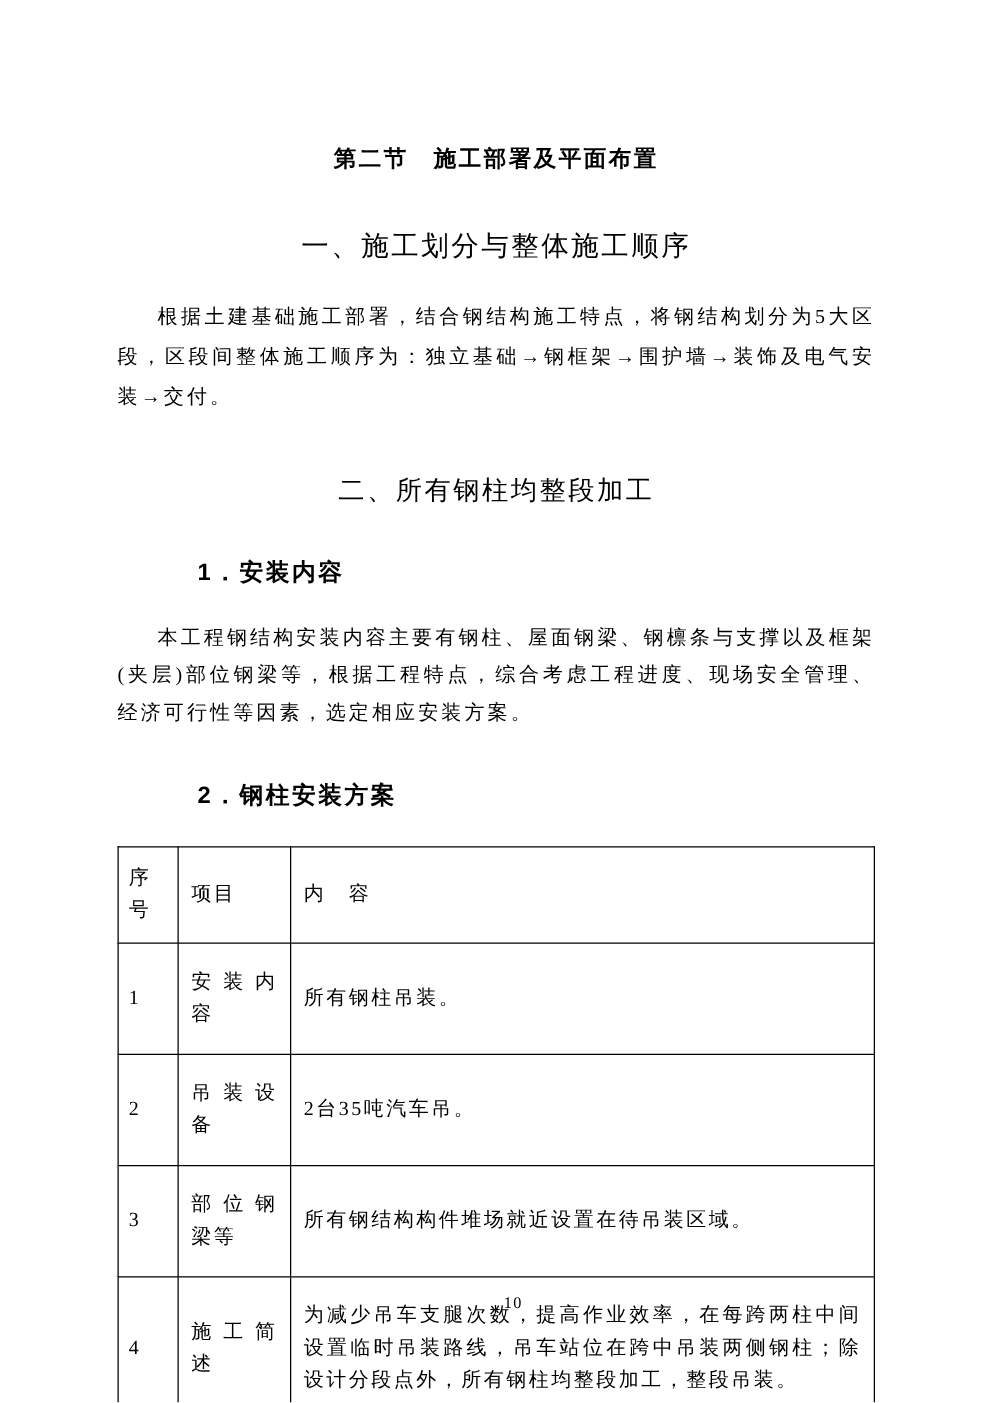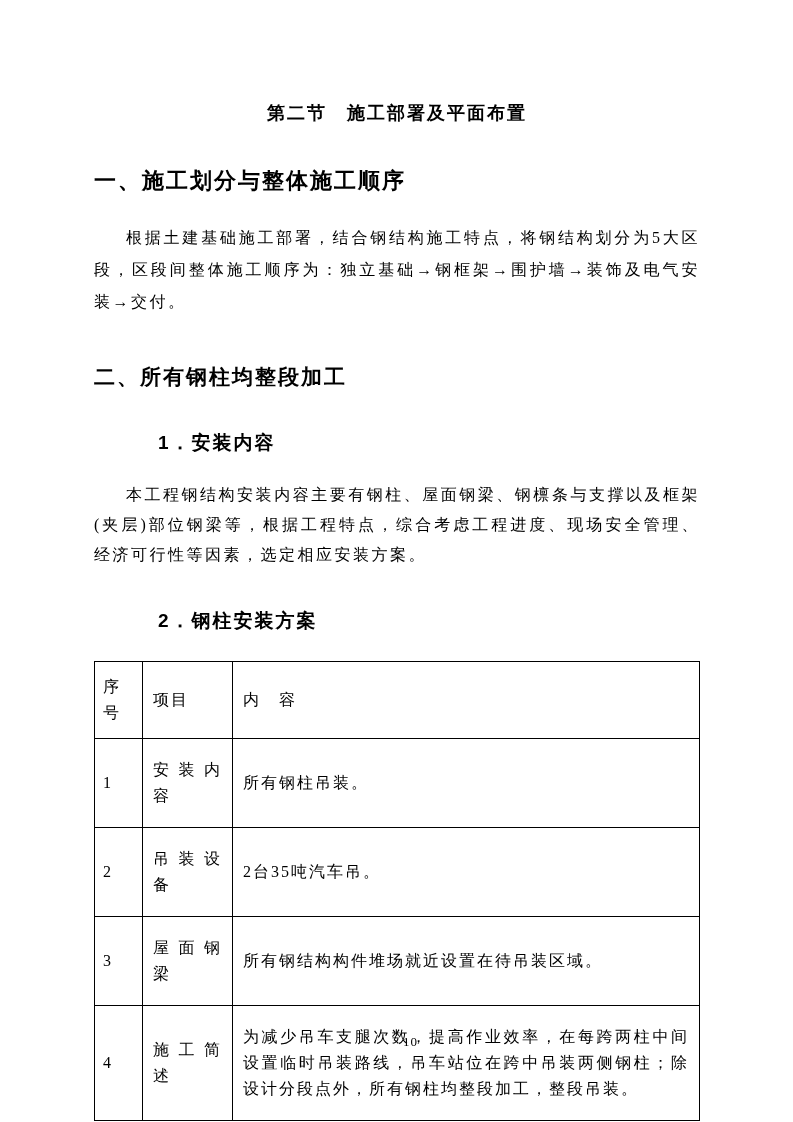--- a/index.html
+++ b/index.html
@@ -13,35 +13,35 @@
     height: 1122px;
     margin: 0 auto;
     background: #ffffff;
     color: #000000;
     box-sizing: border-box;
     padding: 100px 93px 0 94px;
     font-family: "Liberation Serif", "DejaVu Serif", serif;
     overflow: hidden;
   }
   .section-title {
-    margin: 0;
-    font-family: Liberation Serif, serif;
+    margin: 16px;
+    font-family: Liberation Mono, monospace;
     font-weight: bold;
     font-size: 18px;
     line-height: 26px;
     text-align: center;
     letter-spacing: 2px;
   }
   .heading-major {
     margin: 40px 0 0 0;
     font-family: "Liberation Sans", "DejaVu Sans", sans-serif;
-    font-weight: bold;
+    font-weight: normal;
     font-size: 22px;
     line-height: 30px;
-    text-align: left;
+    text-align: center;
     letter-spacing: 2px;
   }
   .heading-major.second {
     font-size: 21px;
     margin-top: 44px;
   }
   .body-para {
     margin: 26px 0 0 0;
     font-size: 16px;
     line-height: 32px;
@@ -137,21 +137,21 @@
         <td>安装内容</td>
         <td>所有钢柱吊装。</td>
       </tr>
       <tr class="r">
         <td>2</td>
         <td>吊装设备</td>
         <td>2台35吨汽车吊。</td>
       </tr>
       <tr class="r">
         <td>3</td>
-        <td>屋面钢梁</td>
+        <td>部位钢梁等</td>
         <td>所有钢结构构件堆场就近设置在待吊装区域。</td>
       </tr>
       <tr>
         <td>4</td>
         <td>施工简述</td>
         <td>为减少吊车支腿次数，提高作业效率，在每跨两柱中间设置临时吊装路线，吊车站位在跨中吊装两侧钢柱；除设计分段点外，所有钢柱均整段加工，整段吊装。</td>
       </tr>
     </tbody>
   </table>
 

